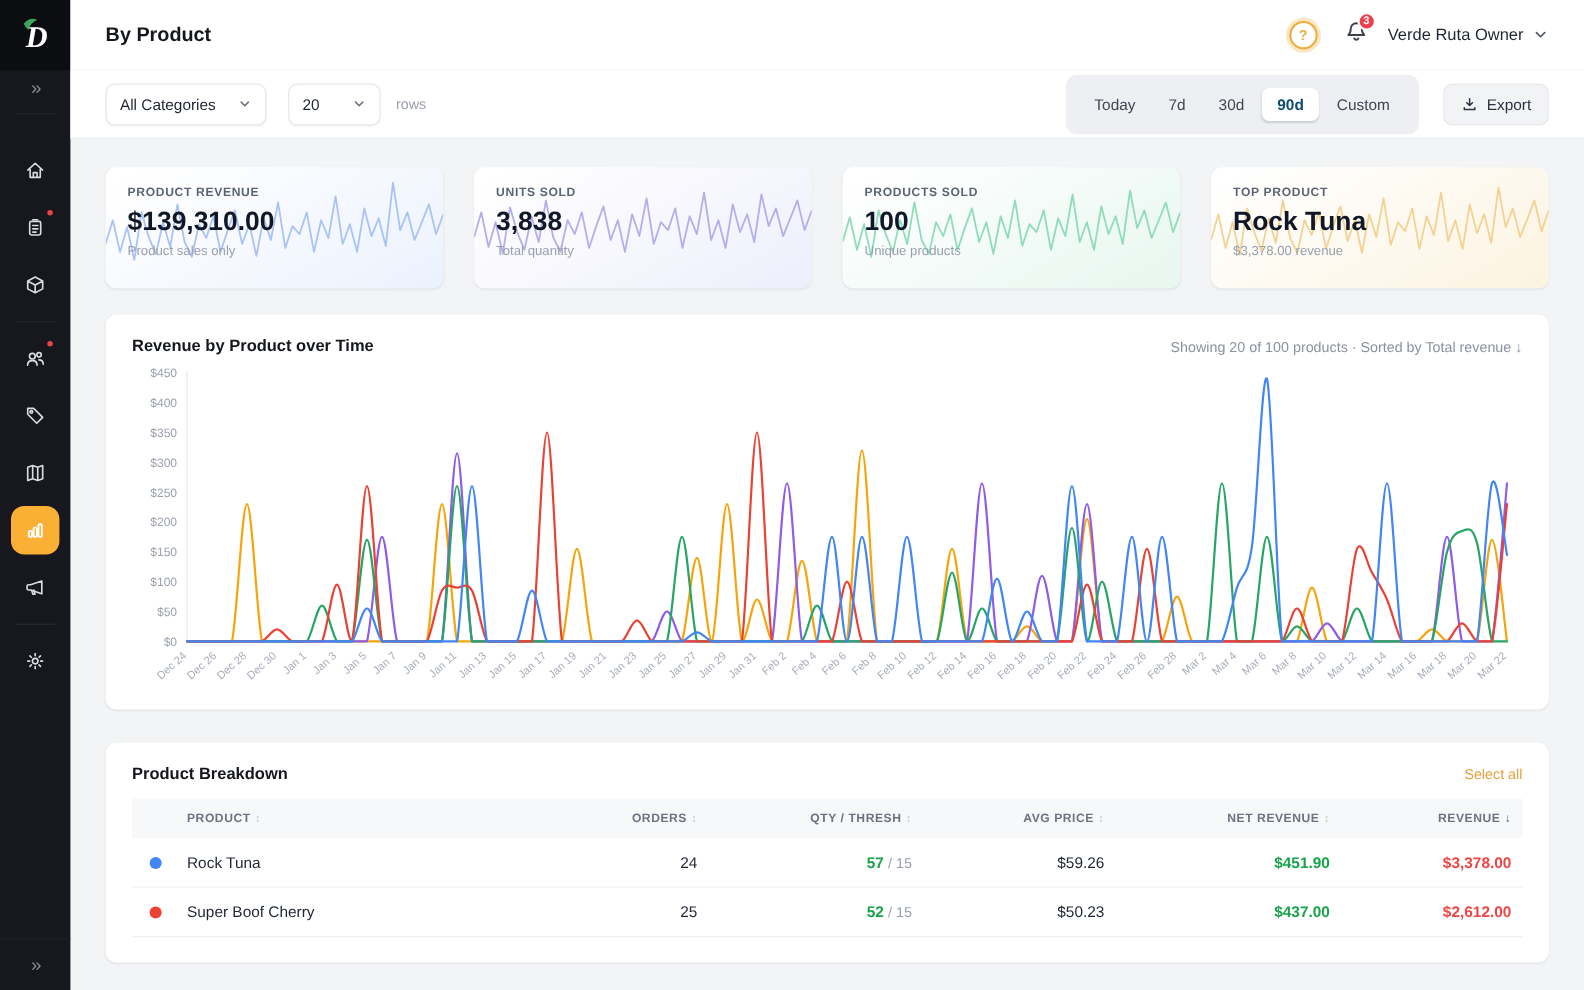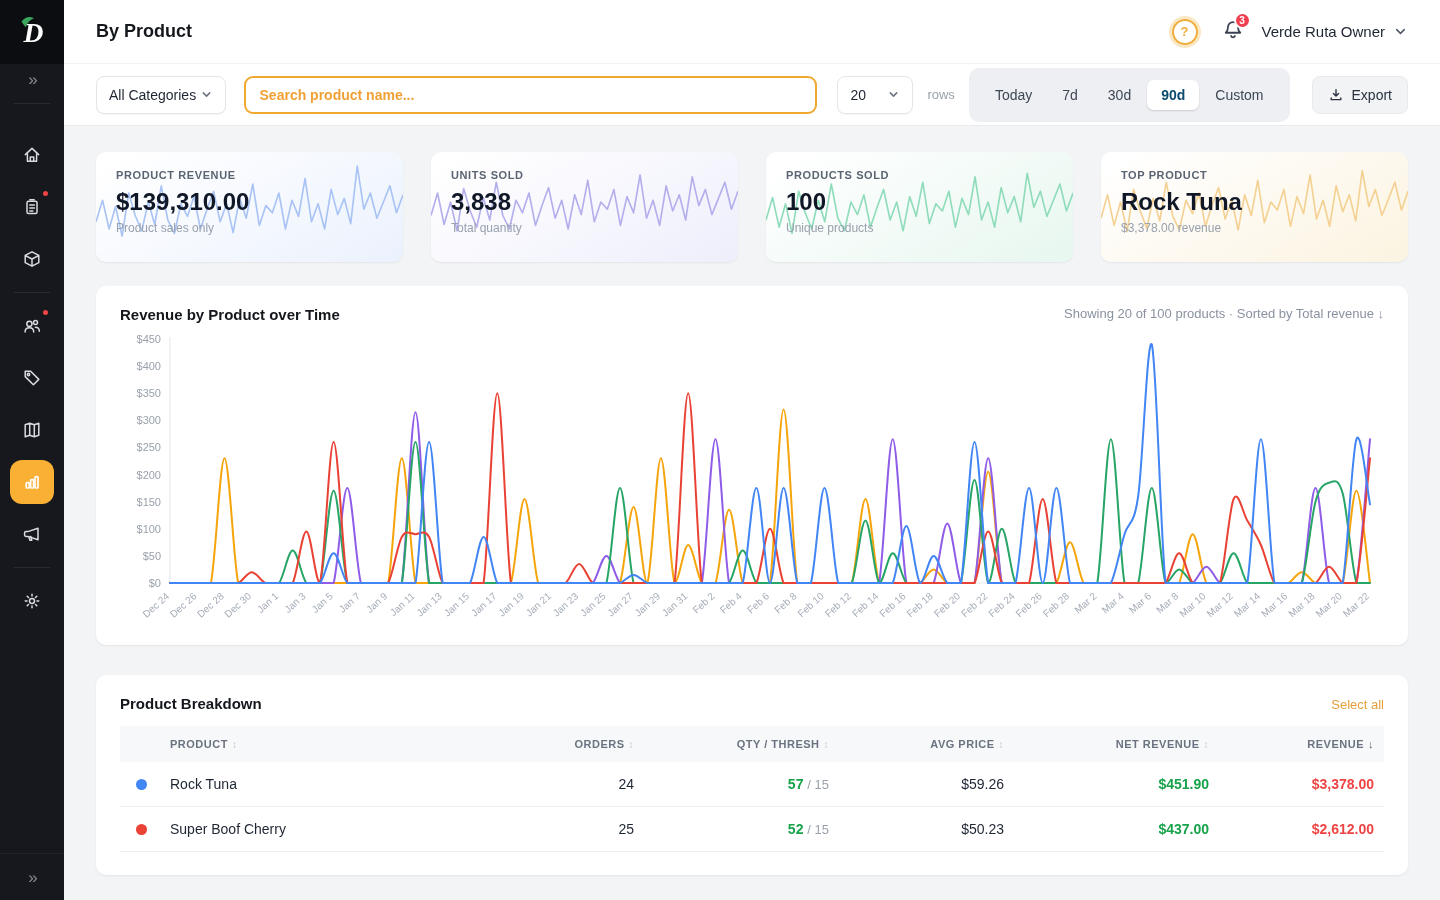--- a/index.html
+++ b/index.html
@@ -50,27 +50,27 @@
   .content{flex:1;padding:26px 32px;overflow:hidden}
   .stats{display:flex;gap:28px}
   .stat{flex:1;height:110px;background:#fff;border-radius:10px;position:relative;overflow:hidden;box-shadow:0 1px 2px rgba(16,24,40,.07);padding:17px 20px}
   .stat .label{font-size:11px;font-weight:700;letter-spacing:.6px;color:#5B6472;position:relative;z-index:2}
   .stat .value{font-size:24px;font-weight:800;color:#101828;margin-top:7px;position:relative;z-index:2}
   .stat .sub{font-size:12px;color:#98A1AE;margin-top:5px;position:relative;z-index:2}
   .spark{position:absolute;left:0;right:0;bottom:0;top:0;width:100%;height:100%;z-index:1}
 
   .card{background:#fff;border-radius:10px;box-shadow:0 1px 2px rgba(16,24,40,.07)}
   .chart-card{margin-top:24px;padding:20px 24px 4px}
-  .chart-head{display:flex;justify-content:space-between;align-items:flex-start;margin-bottom:6px}
+  .chart-head{display:flex;justify-content:space-between;align-items:flex-end;margin-bottom:6px}
   .chart-head h2{font-size:15px;font-weight:700;color:#14171C}
   .chart-meta{font-size:13px;color:#8A92A0}
   #revenue-chart{display:block;width:1264px;height:312px}
 
   .table-card{margin-top:30px;padding:20px 24px 0;height:200px;overflow:hidden}
-  .tbl-head{display:flex;justify-content:space-between;align-items:flex-end;margin-bottom:14px}
+  .tbl-head{display:flex;justify-content:space-between;align-items:center;margin-bottom:14px}
   .tbl-head h2{font-size:15px;font-weight:700;color:#14171C}
   .select-all{font-size:13px;color:#E3A03C;cursor:pointer}
   table{width:100%;border-collapse:collapse}
   thead th{background:#F7F8FA;font-size:11px;font-weight:700;color:#6B7280;letter-spacing:.5px;padding:12px 10px;text-align:right;white-space:nowrap;cursor:pointer}
   thead th.colL{text-align:left;padding-left:50px}
   .sortg{margin-left:4px;color:#C2C7CF;font-size:10px}
   .sortg.active{color:#5B6472;font-size:11px}
   tbody td{padding:14px 10px;font-size:14px;color:#1F2633;text-align:right;border-bottom:1px solid #EDEFF2}
   tbody td.colL{text-align:left;padding-left:16px}
   .prodcell{display:flex;align-items:center;gap:23px}
@@ -183,23 +183,20 @@
         </div>
       </div>
     </header>
 
     <div class="filterbar">
       <div class="select sel-cat">
         <span>All Categories</span>
         <svg width="13" height="13" viewBox="0 0 20 20" fill="none" stroke="#6B7280" stroke-width="2.2" stroke-linecap="round" stroke-linejoin="round">
             <path d="M5 7.5 l5 5 5-5"></path>
           </svg>
-      </div>
-      <div class="search">
-        <input type="text" placeholder="Search product name..." style="">
       </div>
       <div class="select sel-rows">
         <span>20</span>
         <svg width="13" height="13" viewBox="0 0 20 20" fill="none" stroke="#6B7280" stroke-width="2.2" stroke-linecap="round" stroke-linejoin="round">
             <path d="M5 7.5 l5 5 5-5"></path>
           </svg>
       </div>
       <span class="rows-label">rows</span>
       <div class="ranges">
         <div class="range">Today</div>

